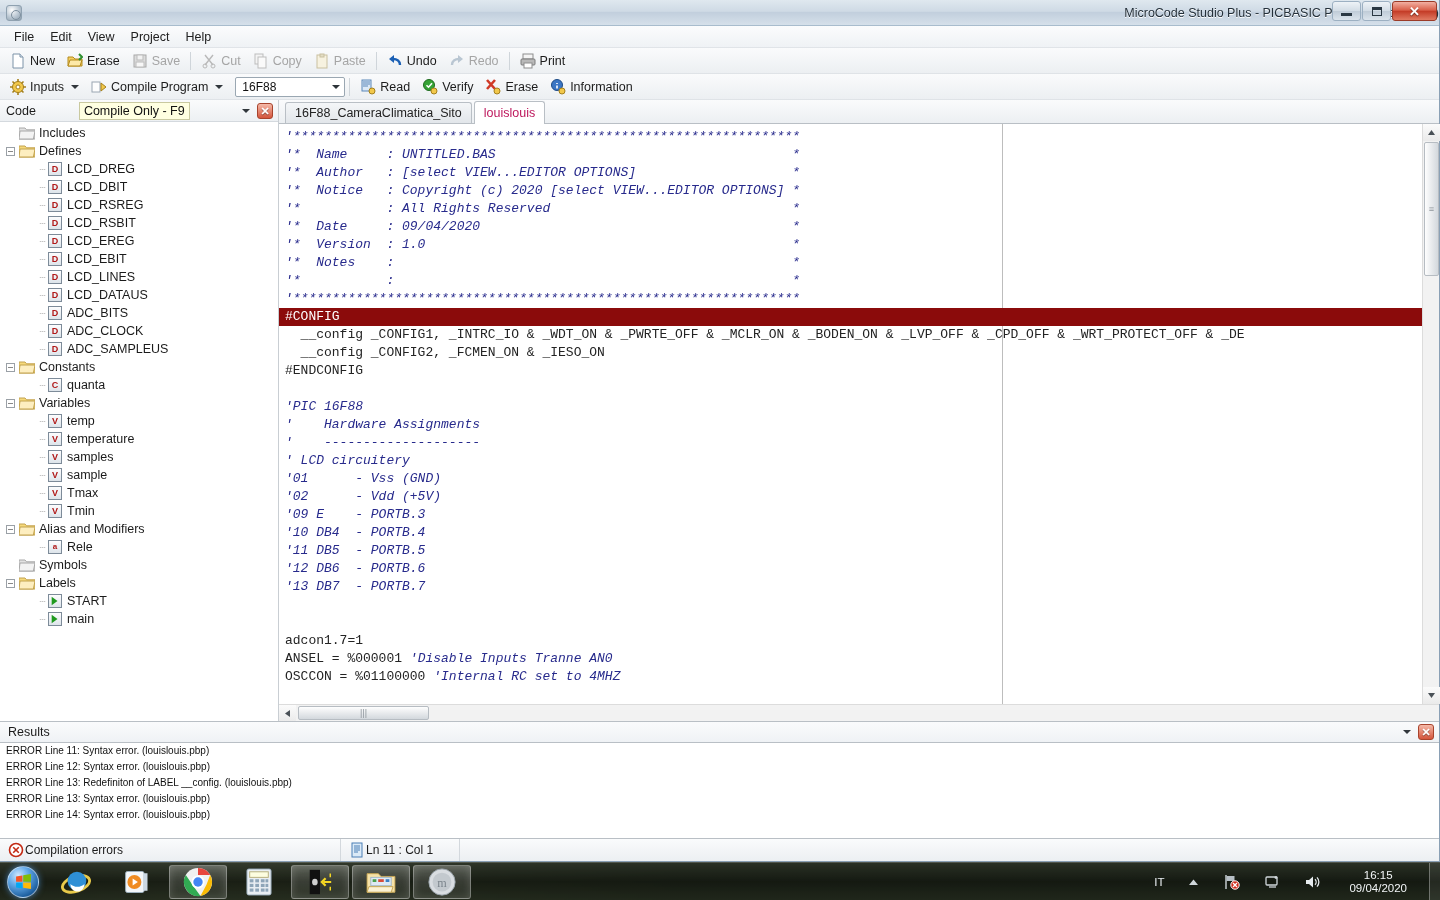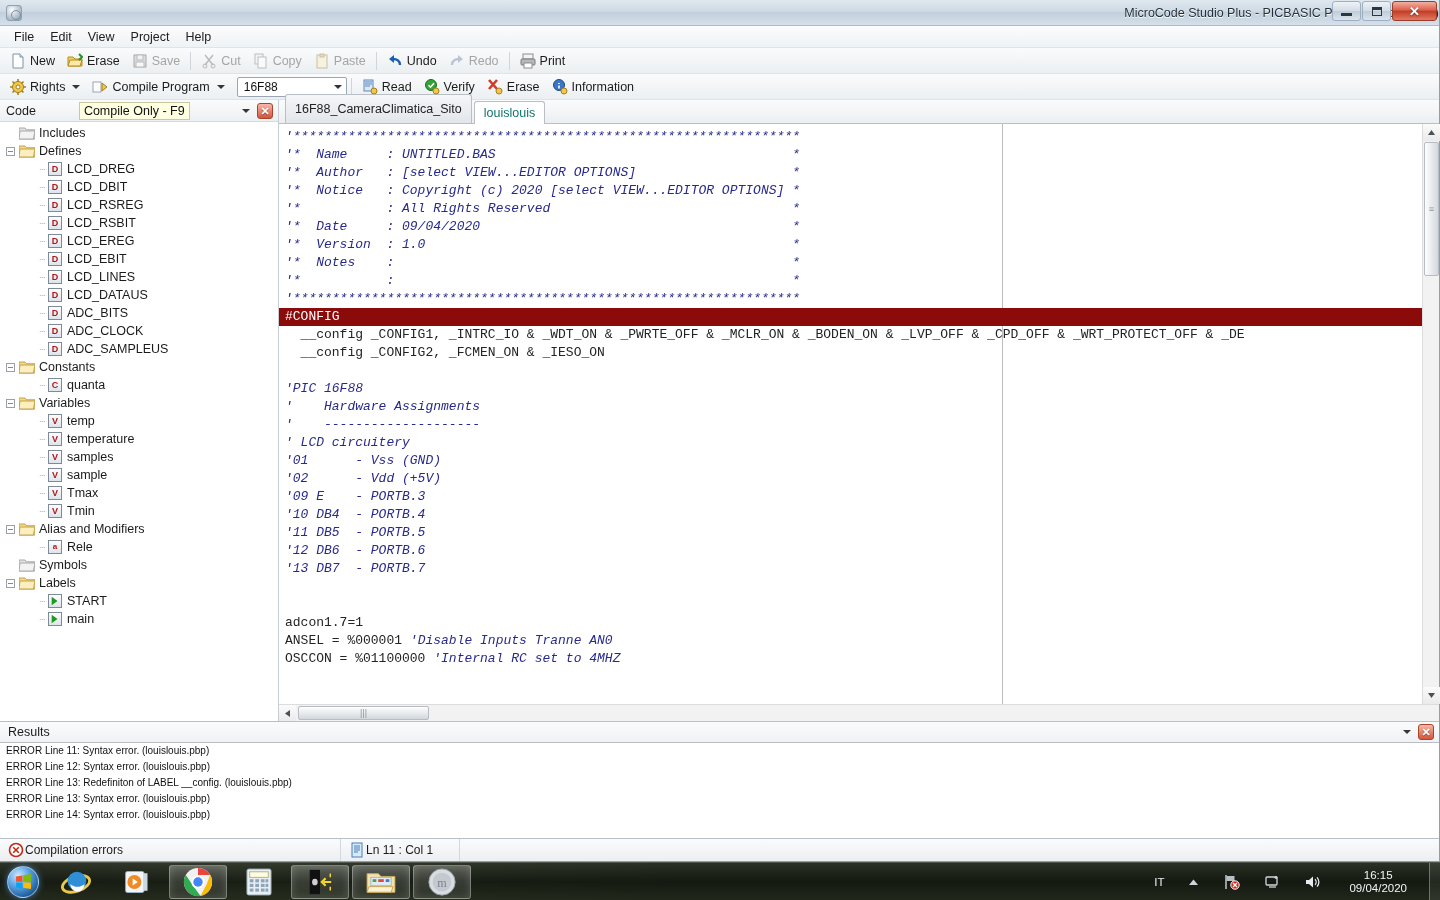--- a/index.html
+++ b/index.html
@@ -136,25 +136,25 @@
   }
 
   
   #editside { flex:1 1 auto; display:flex; flex-direction:column; min-width:0; background:#f0f0f0; }
   #tabstrip {
     height:24px;flex:0 0 24px;display:flex;align-items:flex-end;
     background:linear-gradient(180deg,#fafbfc,#eceff2);
     padding-left:6px;border-bottom:1px solid #b9bfc5;
   }
   .etab {
-    height:29px;padding:0 9px;display:flex;align-items:center;font-size:12.5px;
+    height:21px;padding:0 9px;display:flex;align-items:center;font-size:12.5px;
     border:1px solid #b9bfc5;border-bottom:none;border-radius:3px 3px 0 0;margin-right:2px;
     background:linear-gradient(180deg,#f4f6f8,#e2e6ea); color:#222;
   }
-  .etab.active { background:#fff;color:#0f766e; height:23px; margin-bottom:-1px; }
+  .etab.active { background:#fff;color:#be185d; height:23px; margin-bottom:-1px; }
 
   #editwrap { flex:1 1 auto; display:flex; min-height:0; }
   #editor {
     flex:1 1 auto;background:#fff;position:relative;overflow:hidden;
     font-family:"Liberation Mono","DejaVu Sans Mono",monospace;
     font-size:13px;line-height:18px;
   }
   #margin-line { position:absolute;left:723px;top:0;bottom:0;width:1px;background:#bdbdbd; }
   #codelines { position:relative; padding:4px 0 0 6px; }
   .cl { height:18px;white-space:pre;color:#232323; }
@@ -361,21 +361,21 @@
 
   <div class="toolbar" id="toolbar-compile">
     <div class="tbtn">
       <span class="ico">
           <svg viewBox="0 0 16 16">
             <circle cx="8" cy="8" r="5.5" fill="#f2c84b" stroke="#a5801c"></circle>
             <circle cx="8" cy="8" r="2" fill="#fff" stroke="#a5801c"></circle>
             <path d="M8 0v3M8 13v3M0 8h3M13 8h3M2.5 2.5l2 2M11.5 11.5l2 2M13.5 2.5l-2 2M4.5 11.5l-2 2" stroke="#a5801c" stroke-width="1.6"></path>
           </svg>
         </span>
-      <span>Rights</span>
+      <span>Inputs</span>
       <span class="caret"></span>
     </div>
     <div class="tbtn">
       <span class="ico">
           <svg viewBox="0 0 16 16">
             <rect x="1" y="3" width="8" height="10" fill="#fdfdfd" stroke="#9aa6b2"></rect>
             <path d="M15 8l-5-4v8z" fill="#f2c84b" stroke="#a5801c"></path>
           </svg>
         </span>
       <span>Compile Program</span>
@@ -646,20 +646,21 @@
               <div class="cl"><span class="cm">'*  Notice   : Copyright (c) 2020 [select VIEW...EDITOR OPTIONS] *</span></div>
               <div class="cl"><span class="cm">'*           : All Rights Reserved                               *</span></div>
               <div class="cl"><span class="cm">'*  Date     : 09/04/2020                                        *</span></div>
               <div class="cl"><span class="cm">'*  Version  : 1.0                                               *</span></div>
               <div class="cl"><span class="cm">'*  Notes    :                                                   *</span></div>
               <div class="cl"><span class="cm">'*           :                                                   *</span></div>
               <div class="cl"><span class="cm">'*****************************************************************</span></div>
               <div class="cl sel" style="width: 1418px;">#CONFIG</div>
               <div class="cl">  __config _CONFIG1, _INTRC_IO &amp; _WDT_ON &amp; _PWRTE_OFF &amp; _MCLR_ON &amp; _BODEN_ON &amp; _LVP_OFF &amp; _CPD_OFF &amp; _WRT_PROTECT_OFF &amp; _DE</div>
               <div class="cl">  __config _CONFIG2, _FCMEN_ON &amp; _IESO_ON</div>
+              <div class="cl">#ENDCONFIG</div>
               <div class="cl"></div>
               <div class="cl"><span class="cm">'PIC 16F88</span></div>
               <div class="cl"><span class="cm">'    Hardware Assignments</span></div>
               <div class="cl"><span class="cm">'    --------------------</span></div>
               <div class="cl"><span class="cm">' LCD circuitery</span></div>
               <div class="cl"><span class="cm">'01      - Vss (GND)</span></div>
               <div class="cl"><span class="cm">'02      - Vdd (+5V)</span></div>
               <div class="cl"><span class="cm">'09 E    - PORTB.3</span></div>
               <div class="cl"><span class="cm">'10 DB4  - PORTB.4</span></div>
               <div class="cl"><span class="cm">'11 DB5  - PORTB.5</span></div>

